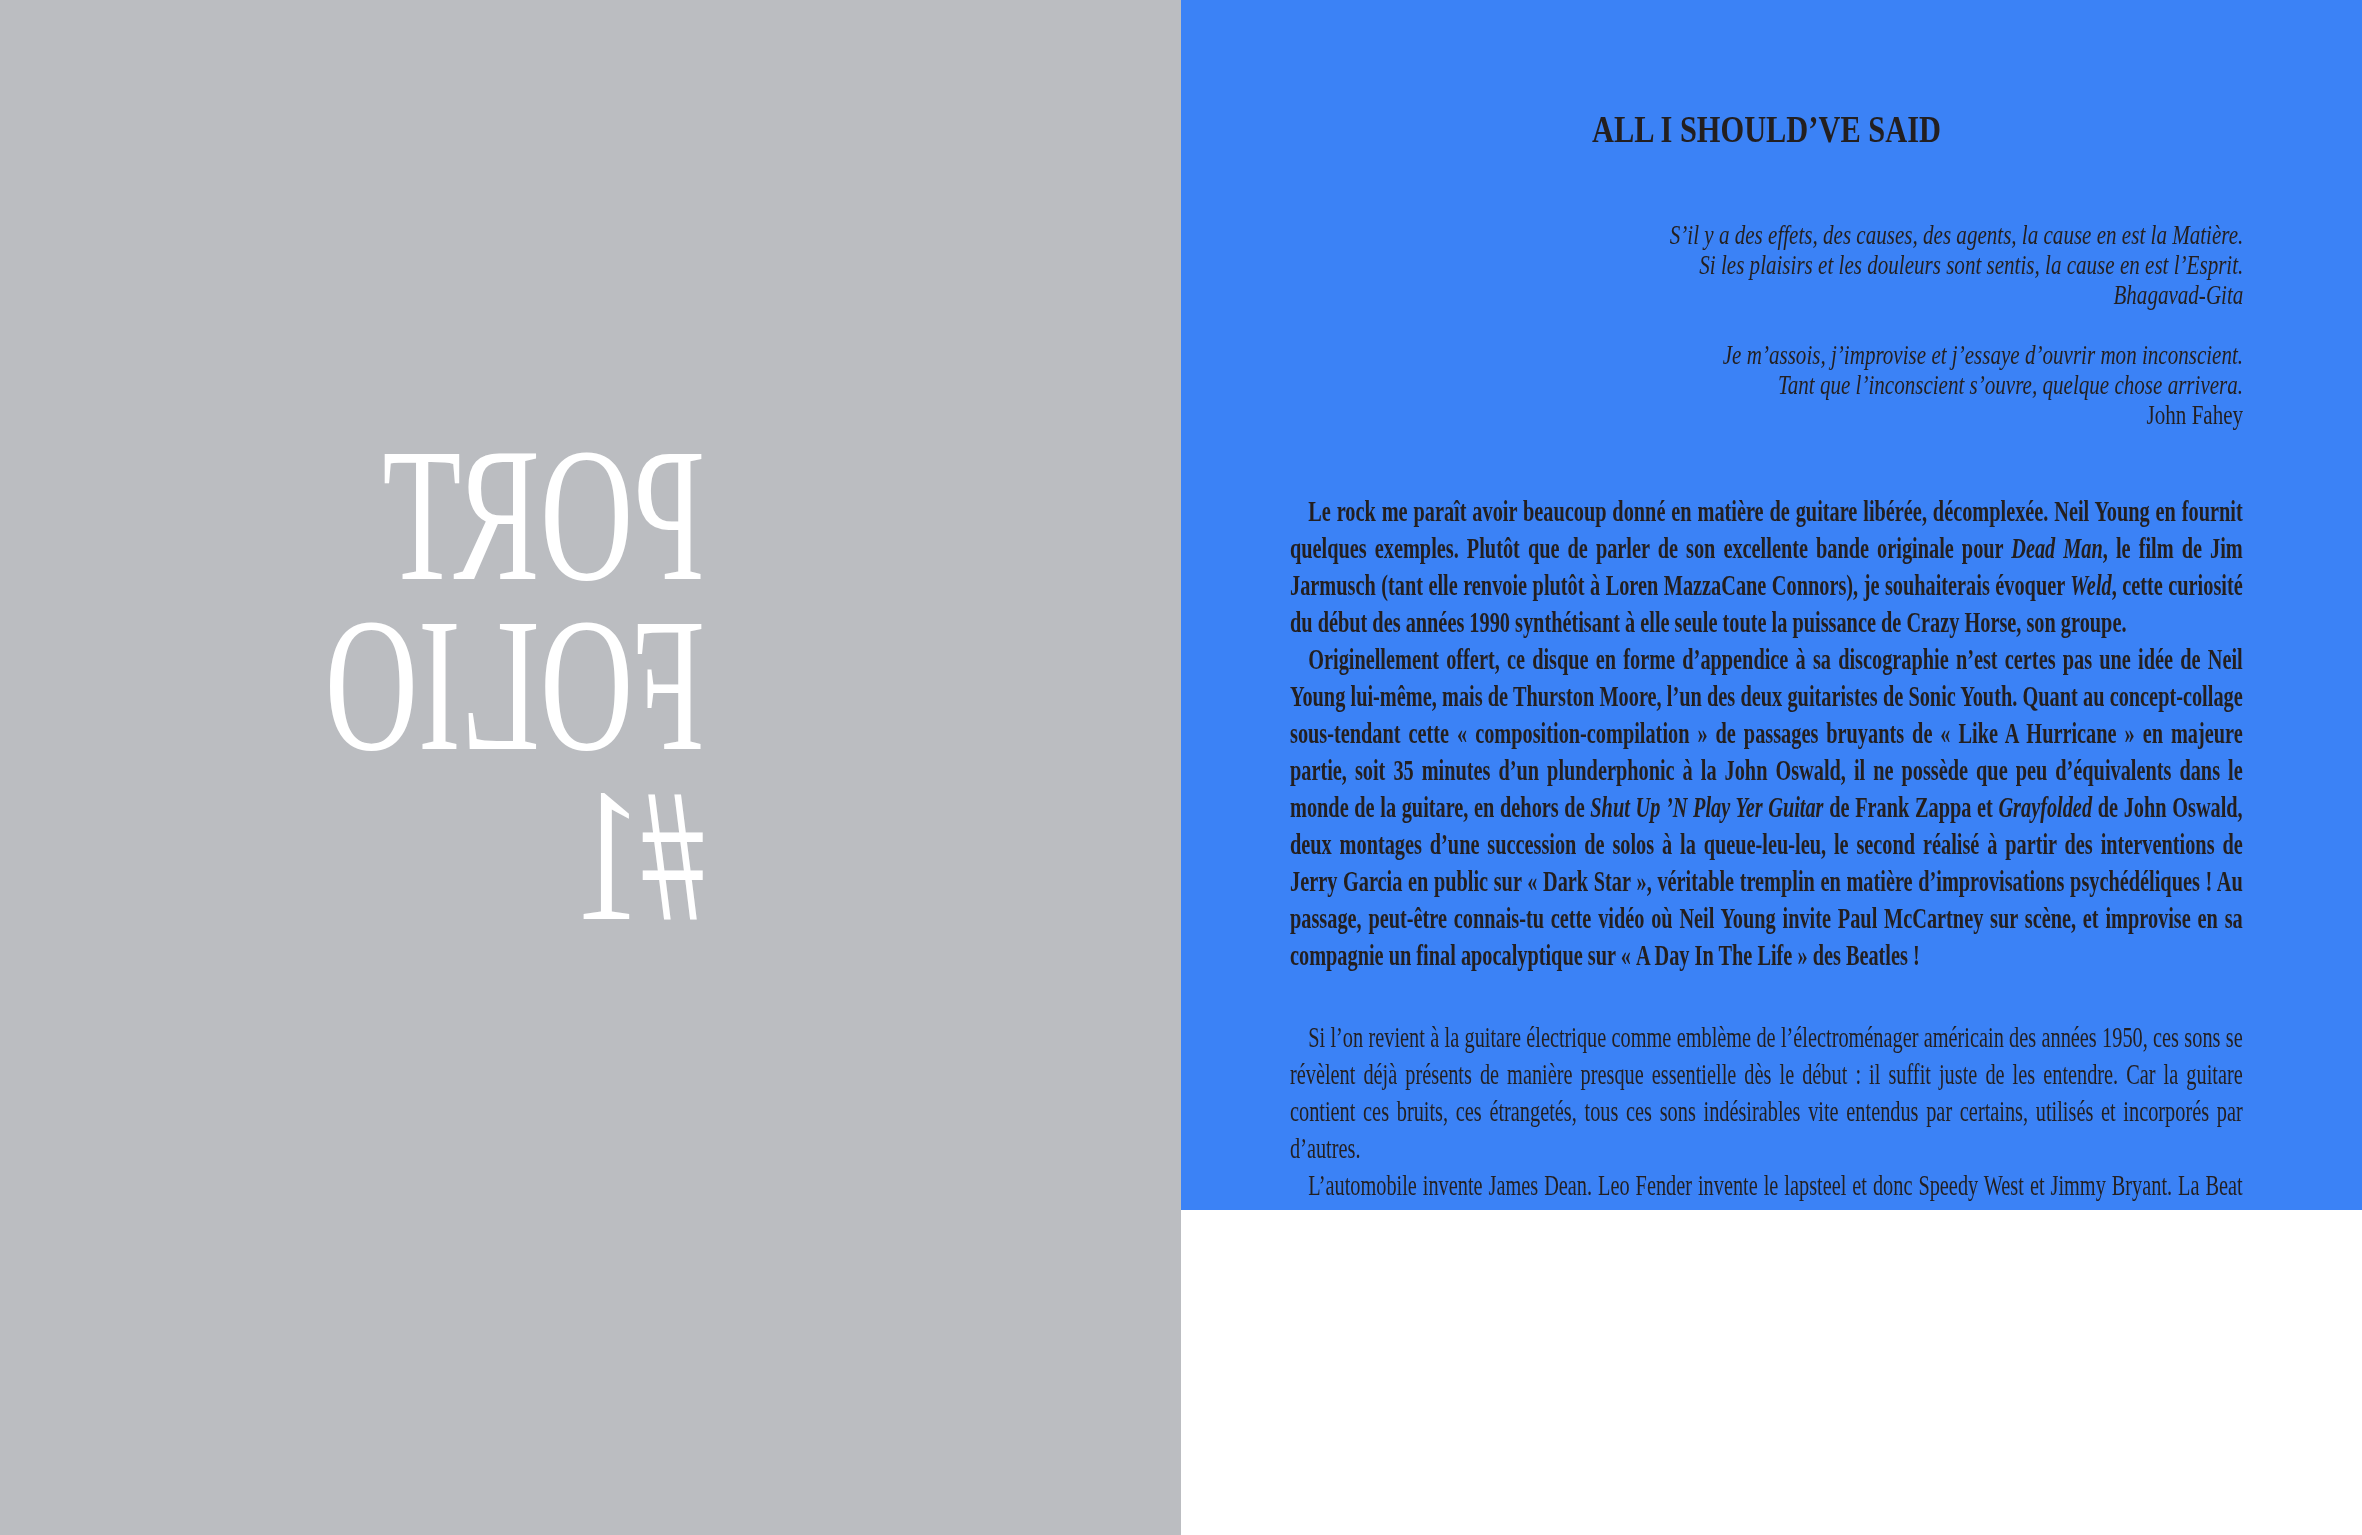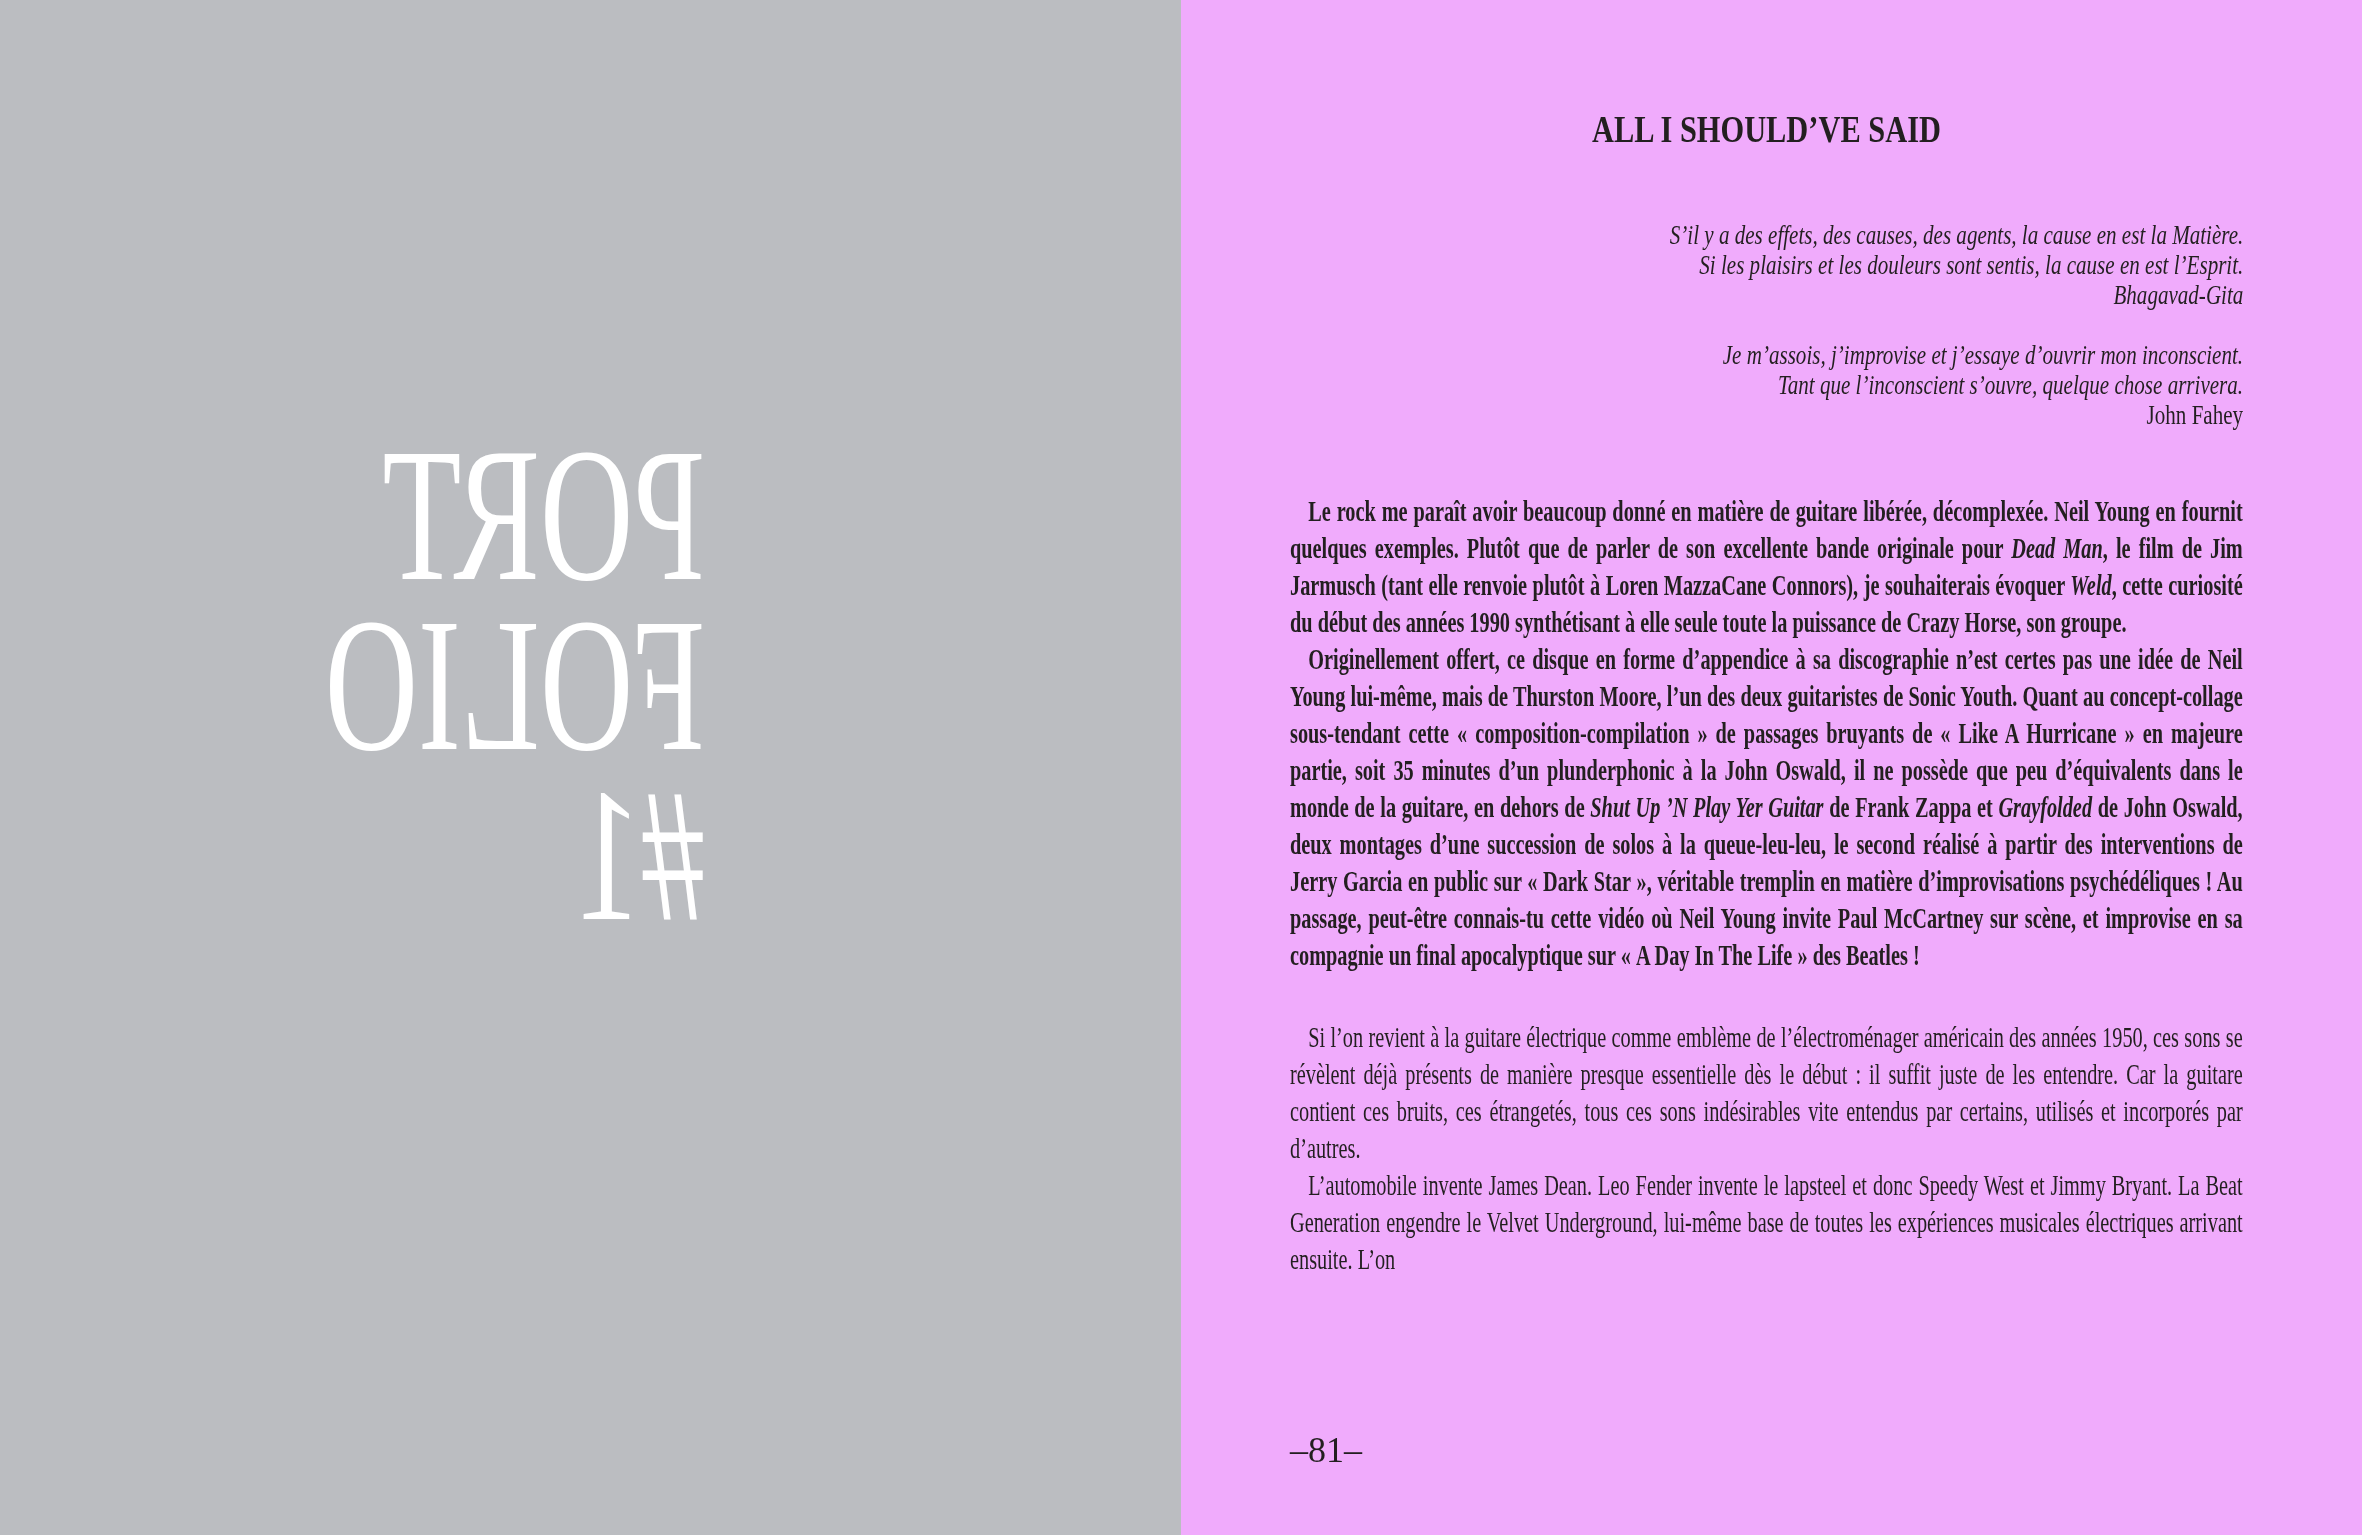--- a/index.html
+++ b/index.html
@@ -32,22 +32,22 @@
     line-height: 170px;
     font-weight: 400;
     white-space: nowrap;
     text-align: left;
   }
 
   
   .page-right {
     position: absolute;
     left: 1181px; top: 0;
-    width: 1181px; height: 1535px;
-    background: #f0abfc;
+    width: 1181px; height: 1210px;
+    background: #3b82f6;
     overflow: hidden;
   }
   .chapter-title {
     position: absolute;
     left: 109px; top: 110px;
     width: 953px;
     text-align: center;
     font-weight: 700;
     font-size: 38px;
     line-height: 1;

